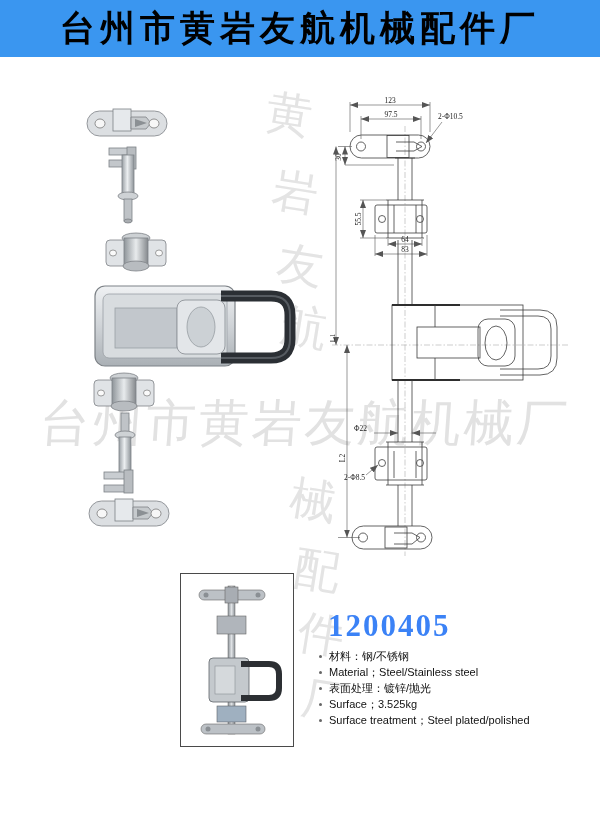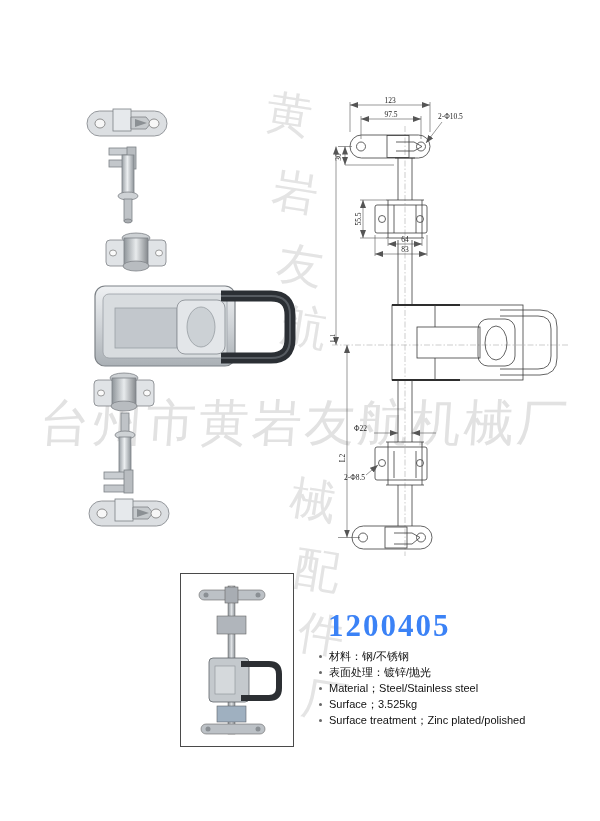--- a/index.html
+++ b/index.html
@@ -35,20 +35,23 @@
   .dim{fill:none;stroke:#555;stroke-width:0.6;}
   .cl{fill:none;stroke:#999;stroke-width:0.5;stroke-dasharray:6 2 1.5 2;}
   .dtxt{fill:#222;font-family:"Liberation Serif",serif;font-size:7.5px;}
   .pstroke{stroke:#7d8287;stroke-width:0.8;}
 </style>
 </head>
 <body>
 
 <div class="page">
 
+  <div class="header">
+    <div class="header-title">台州市黄岩友航机械配件厂</div>
+  </div>
 
   <div class="wm-h">台州市黄岩友航机械厂</div>
   <div class="wm-v" style="left:266px;top:92px">黄</div>
   <div class="wm-v" style="left:272px;top:170px">岩</div>
   <div class="wm-v" style="left:277px;top:243px">友</div>
   <div class="wm-v" style="left:281px;top:305px">航</div>
   <div class="wm-v" style="left:290px;top:478px">械</div>
   <div class="wm-v" style="left:294px;top:548px">配</div>
   <div class="wm-v" style="left:298px;top:612px">件</div>
   <div class="wm-v" style="left:302px;top:678px">厂</div>
@@ -291,19 +294,19 @@
       <rect x="36" y="132" width="29" height="16" fill="#9fb0c0" stroke="#5e6368" stroke-width="0.6"></rect>
       <rect x="20" y="150" width="64" height="10" rx="5" fill="#bcc1c6" stroke="#666" stroke-width="0.6"></rect>
       <circle cx="27" cy="155" r="2.5" fill="#8a8f94"></circle>
         <circle cx="77" cy="155" r="2.5" fill="#8a8f94"></circle>
     </svg>
   </div>
 
   <div class="prod-number">1200405</div>
   <ul class="spec-list">
     <li>材料：钢/不锈钢</li>
+    <li>Material；Steel/Stainless steel</li>
     <li>表面处理：镀锌/抛光</li>
-    <li>Material；Steel/Stainless steel</li>
     <li>Surface；3.525kg</li>
-    <li>Surface treatment；Zinc plated/polished</li>
+    <li>Surface treatment；Steel plated/polished</li>
   </ul>
 
 </div>
 
 </body></html>

